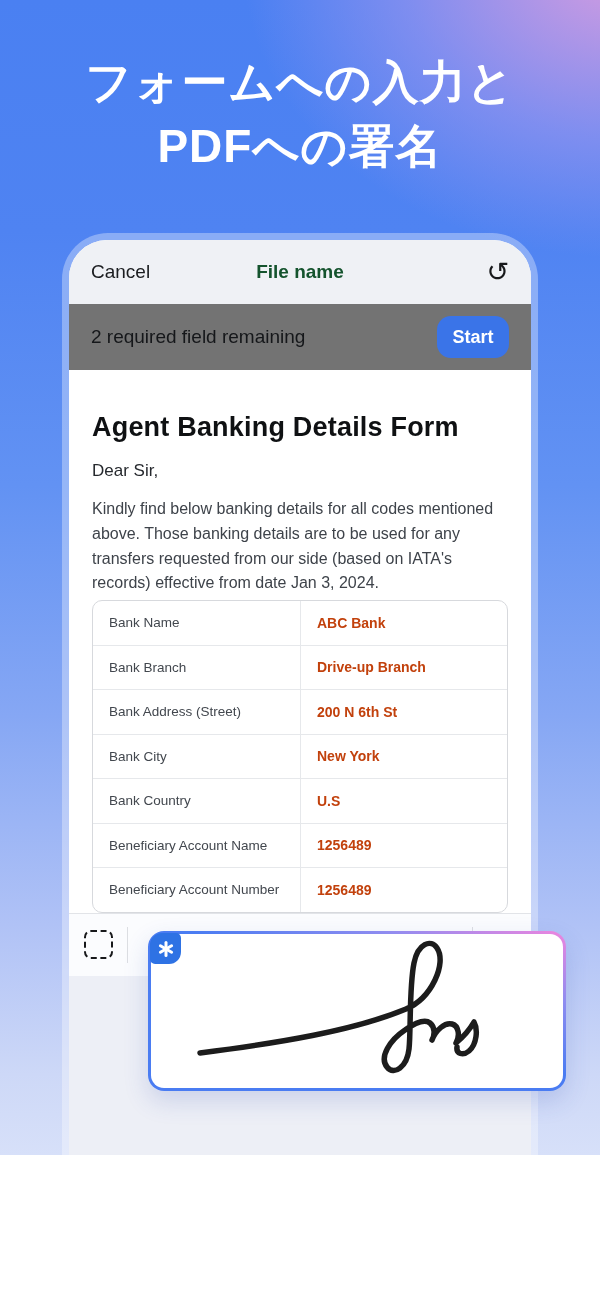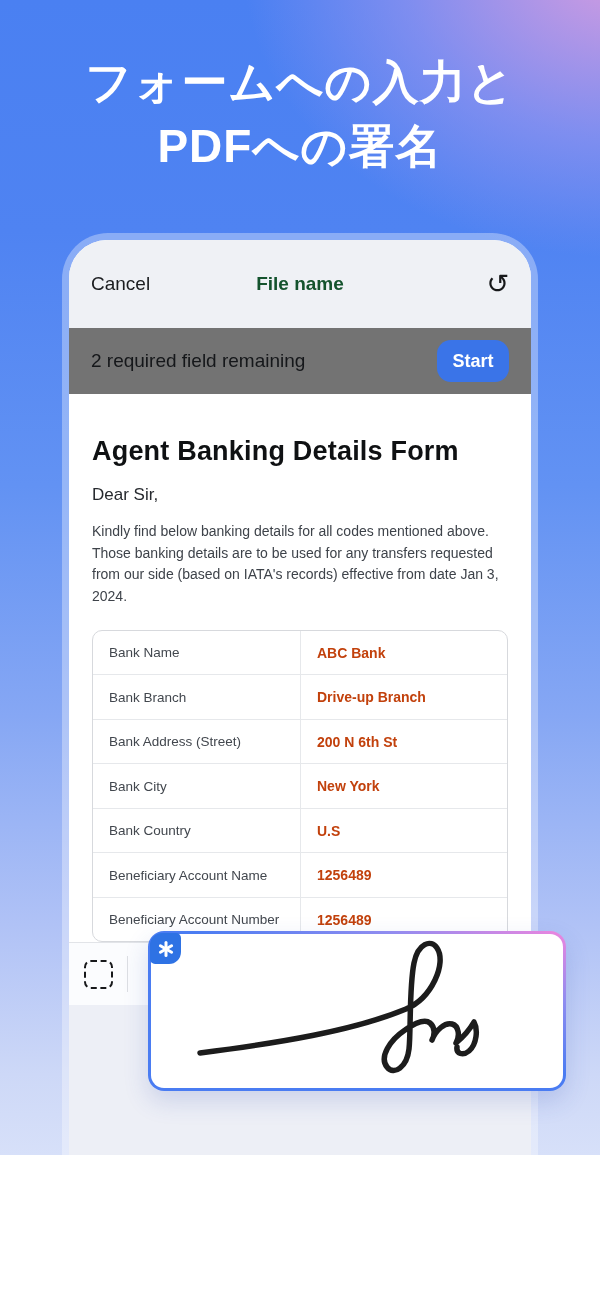--- a/index.html
+++ b/index.html
@@ -12,33 +12,33 @@
   }
   
   .hero{position:absolute;top:50px;left:0;right:0;text-align:center;color:#fff;
     font-size:46px;font-weight:700;line-height:64px;letter-spacing:1px;}
   
   .phone-outer{position:absolute;left:62px;top:233px;width:476px;height:1023px;
     border-radius:46px;background:rgba(255,255,255,0.33);}
   .card{position:absolute;left:69px;top:240px;width:462px;height:1009px;
     border-radius:38px;background:#fff;display:flex;flex-direction:column;overflow:hidden;}
   .navbar{height:64px;min-height:64px;background:#eff1f5;display:flex;align-items:center;
-    padding:12px 22px;position:relative;}
+    padding:0 22px;position:relative;}
   .nav-cancel{font-size:19px;font-weight:500;color:#1a1c1f;}
   .nav-title{position:absolute;left:0;right:0;text-align:center;font-size:19px;font-weight:700;color:#14532d;pointer-events:none;}
   .nav-undo{margin-left:auto;font-size:27px;color:#17181a;line-height:1;z-index:1;}
   .banner{height:66px;min-height:66px;background:#737373;display:flex;align-items:center;padding:0 22px;}
   .banner-text{font-size:19px;font-weight:500;color:#15171a;}
   .start-btn{margin-left:auto;width:72px;height:42px;border:none;border-radius:14px;
     background:#3a74e8;color:#fff;font-size:18px;font-weight:700;
     font-family:inherit;display:flex;align-items:center;justify-content:center;cursor:pointer;}
   .doc{flex:1;background:#fff;padding:42px 23px 0;}
   .doc h1{margin:0 0 18px;font-size:27px;font-weight:700;color:#0f1113;letter-spacing:.2px;}
   .salutation{margin:0 0 16px;font-size:17px;color:#26292e;}
-  .doc-body{margin:0 0 22px;font-size:14px;line-height:1.55;color:#3e434a;max-width:416px;}
+  .doc-body{margin:0 0 4px;font-size:16px;line-height:1.55;color:#3e434a;max-width:416px;}
   .dtable{border:1px solid #d7d9dd;border-radius:10px;overflow:hidden;background:#fff;}
   .drow{display:grid;grid-template-columns:1fr 1fr;height:43.5px;border-bottom:1px solid #e6e8eb;}
   .drow:last-child{border-bottom:none;}
   .dcell{display:flex;align-items:center;padding-left:16px;}
   .dlabel{font-size:13.5px;color:#42474e;}
   .dvalue{font-size:14px;font-weight:700;color:#c2410c;border-left:1px solid #e6e8eb;}
   
   .sig-box{position:absolute;left:148px;top:931px;width:418px;height:160px;border-radius:16px;
     background:linear-gradient(to top right,#4a7cf2 0%,#4a7cf2 55%,#8f8cf0 78%,#ee85de 100%);
     box-shadow:0 10px 24px rgba(50,80,180,0.18);z-index:5;}

